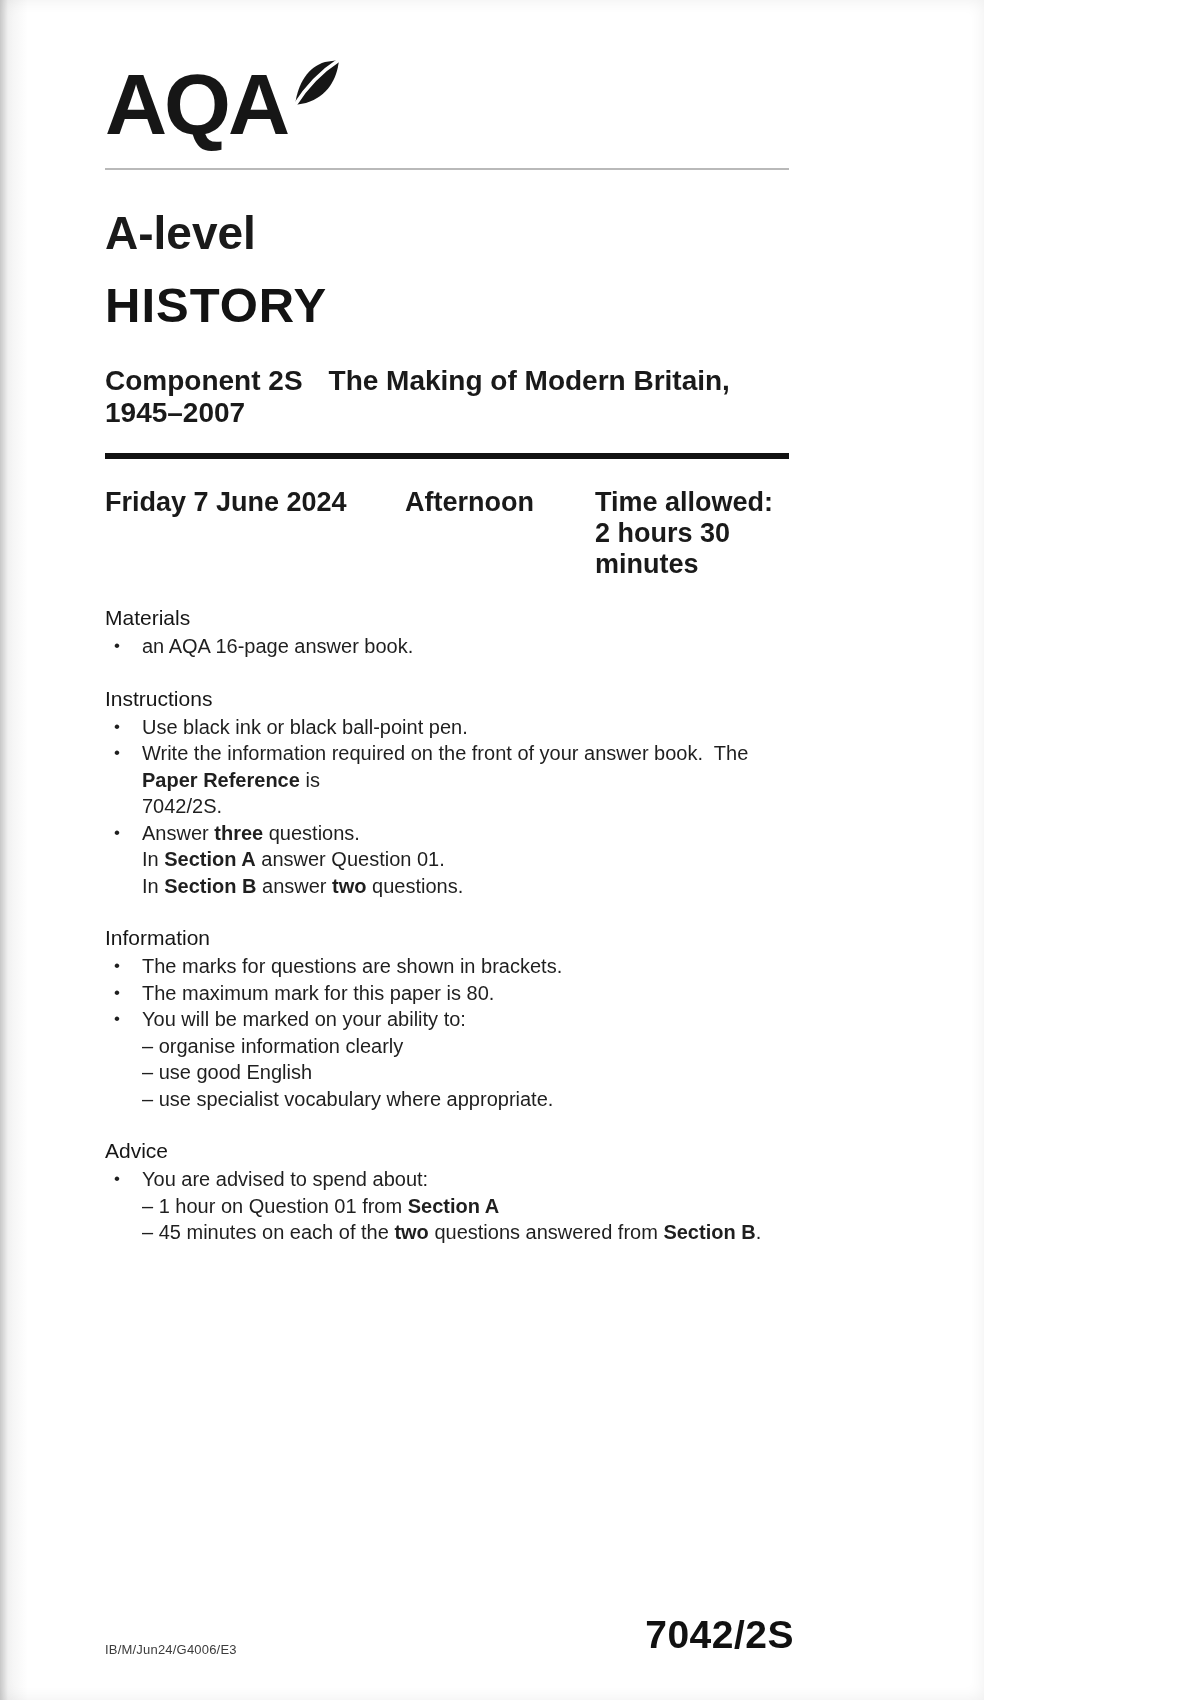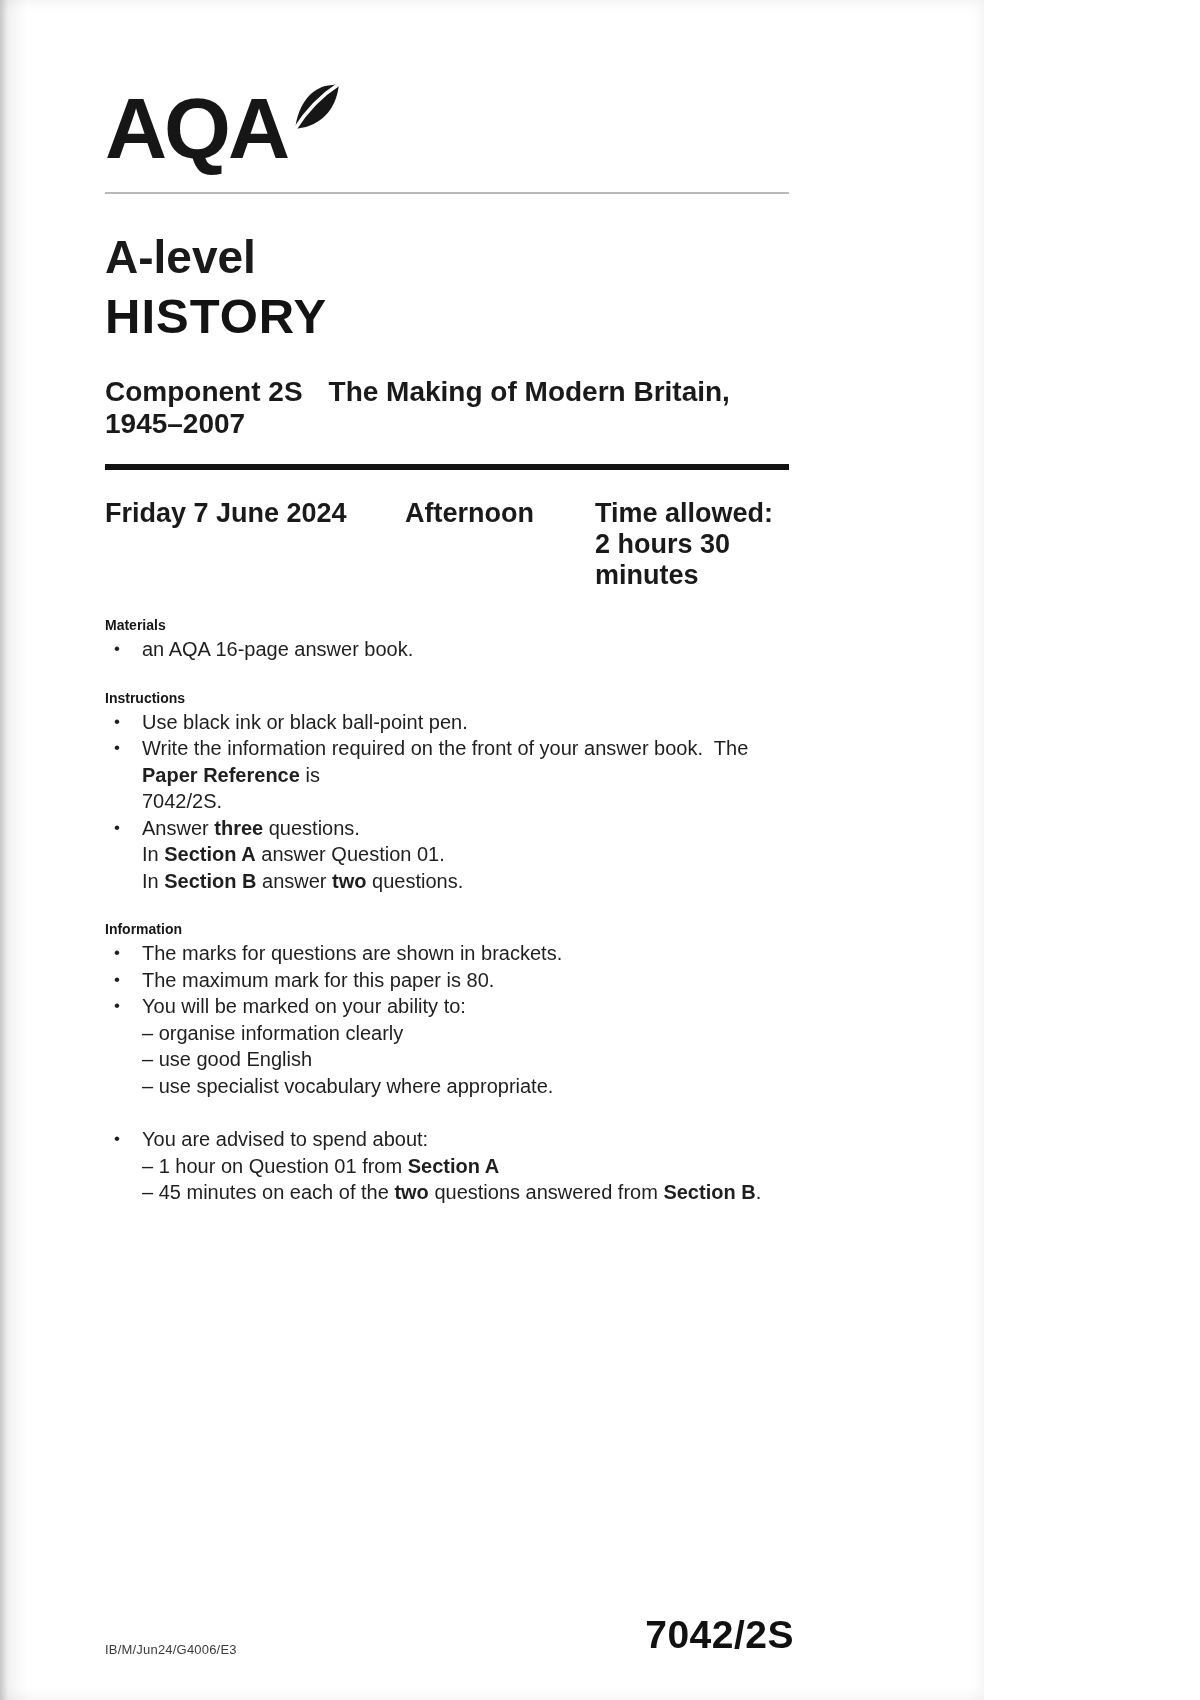--- a/index.html
+++ b/index.html
@@ -9,53 +9,53 @@
     background: #ffffff;
     color: #1c1c1c;
   }
   .page {
     position: relative;
     width: 984px;
     height: 1700px;
     background: linear-gradient(90deg, #cfcfcf 0px, #f3f3f3 8px, #ffffff 28px,
                                 #ffffff 1172px, #f1f1f1 1192px, #c9c9c9 1200px);
     box-shadow: inset 0 0 16px rgba(0,0,0,0.07);
-    padding: 88px 195px 0 105px;
+    padding: 64px 195px 0 105px;
     overflow: hidden;
   }
 
   
   .logo-row { display: flex; align-items: flex-start; gap: 4px; height: 88px; }
   .logo-text {
     font-size: 86px; font-weight: 700; letter-spacing: -3px;
     line-height: 80px; color: #161616;
   }
   .logo-leaf { margin-top: -6px; }
   .thin-rule { border: none; border-top: 2px solid #b9b9b9; margin-top: 16px; }
 
   .qualification { margin-top: 36px; font-size: 46px; font-weight: 600; color: #1a1a1a; letter-spacing: 0; }
-  .subject { margin-top: 4px; font-size: 49px; font-weight: 700; color: #131313; letter-spacing: 1px; }
+  .subject { margin-top: 17px; font-size: 49px; font-weight: 700; color: #131313; letter-spacing: 1px; }
 
   .component-line { margin-top: 32px; font-size: 28px; font-weight: 600; color: #1a1a1a; }
   .component-line .component-name { margin-left: 26px; }
 
   .thick-rule { margin-top: 24px; height: 6px; background: #121212; border: none; }
 
   .meta-row {
     margin-top: 28px;
     display: grid;
     grid-template-columns: 300px 190px 1fr;
     font-size: 27px; font-weight: 600; color: #1a1a1a;
   }
 
   
   .sections { margin-top: 26px; }
   .info-section { margin-top: 27px; }
   .info-section:first-child { margin-top: 0; }
-  .section-heading { font-size: 14px; font-weight: 700; color: #161616; margin-bottom: 3px; }
+  .section-heading { font-size: 21px; font-weight: 400; color: #161616; margin-bottom: 3px; }
   .line { font-size: 20px; line-height: 26.5px; color: #1f1f1f; }
   .line .b { font-weight: 700; }
   .line-plain { padding-left: 0; }
   .line-bullet { display: flex; }
   .bullet-glyph { width: 37px; padding-left: 9px; flex: 0 0 37px; font-size: 17px; }
   .line-text { flex: 1 1 auto; max-width: 865px; }
   .line-sub { padding-left: 37px; }
 
   
   .footer {
@@ -136,20 +136,21 @@
         </div>
         <div class="line line-bullet">
           <span class="bullet-glyph">•</span>
           <span class="line-text"><span>You will be marked on your ability to:</span></span>
         </div>
         <div class="line line-sub"><span class="line-text"><span>– organise information clearly</span></span></div>
         <div class="line line-sub"><span class="line-text"><span>– use good English</span></span></div>
         <div class="line line-sub"><span class="line-text"><span>– use specialist vocabulary where appropriate.</span></span></div>
       </section>
       <section class="info-section">
+        <h3 class="section-heading">Advice</h3>
         <div class="line line-bullet">
           <span class="bullet-glyph">•</span>
           <span class="line-text"><span>You are advised to spend about:</span></span>
         </div>
         <div class="line line-sub"><span class="line-text"><span>– 1 hour on Question 01 from </span><span class="b">Section A</span></span></div>
         <div class="line line-sub"><span class="line-text"><span>– 45 minutes on each of the </span><span class="b">two</span><span> questions answered from </span><span class="b">Section B</span><span>.</span></span></div>
       </section>
     </main>
 
   <footer class="footer">

